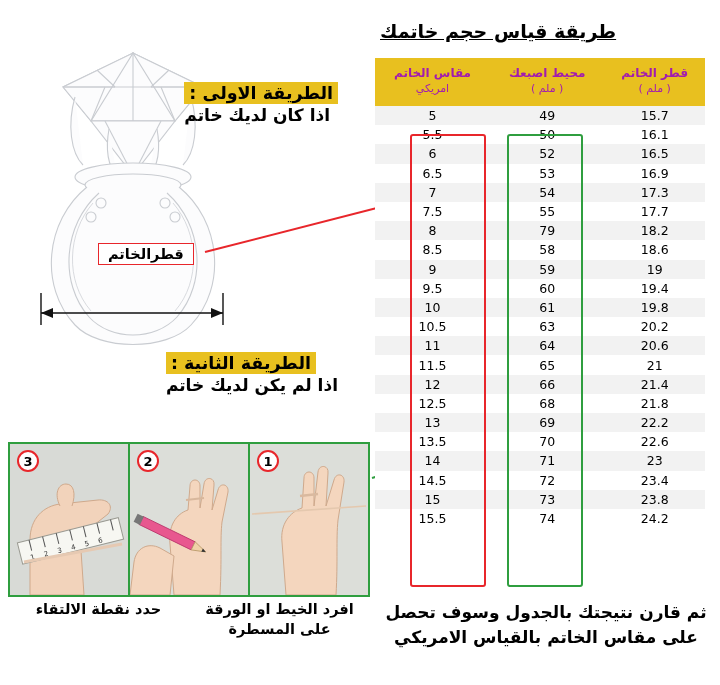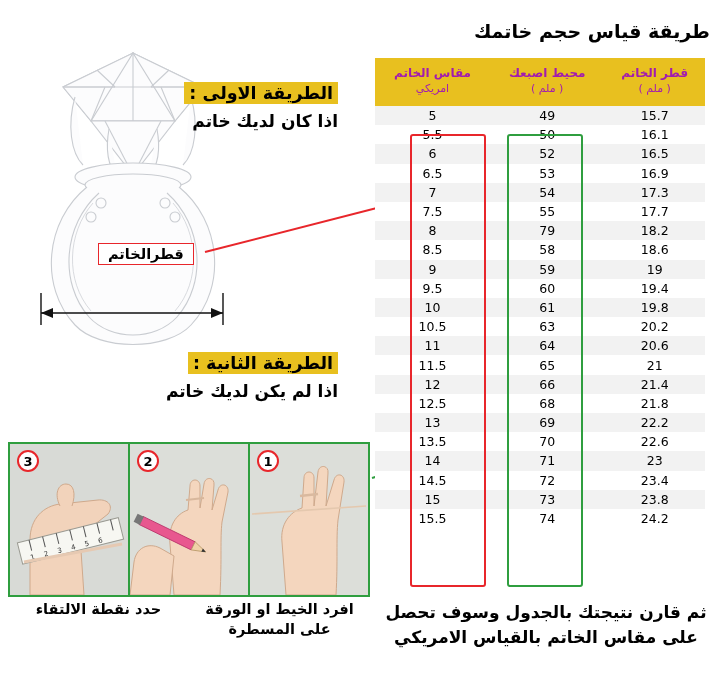--- a/index.html
+++ b/index.html
@@ -10,24 +10,25 @@
     font-family: "DejaVu Sans", "Liberation Sans", sans-serif;
     position: relative;
     overflow: hidden;
     color: #000;
   }
 
   
   .title {
     position: absolute;
     top: 20px; left: 380px; width: 330px;
-    text-align: right;
+    text-align: left;
     font-size: 19px;
     font-weight: bold;
     direction: rtl;
+    text-decoration: underline;
   }
 
   
   .table-wrap {
     position: absolute;
     top: 58px; left: 375px;
     width: 330px;
   }
   table.sizes {
     width: 330px;
@@ -78,33 +79,33 @@
   .ring-area {
     position: absolute;
     left: 5px; top: 25px;
     width: 255px; height: 340px;
   }
 
   
   .method {
     position: absolute;
     direction: rtl;
-    text-align: right;
+    text-align: left;
   }
   .method .hl {
     background: #e8c01f;
     font-weight: bold;
     font-size: 17.5px;
     padding: 1px 5px;
     display: inline-block;
   }
   .method .sub {
     font-weight: bold;
     font-size: 17px;
-    margin-top: 7px;
+    margin-top: 1px;
     display: block;
   }
   .method1 { top: 82px; right: 382px; }
   .method2 { top: 352px; right: 382px; }
 
   
   .diam-box {
     position: absolute;
     left: 98px; top: 243px;
     border: 1.6px solid #e8262b;

